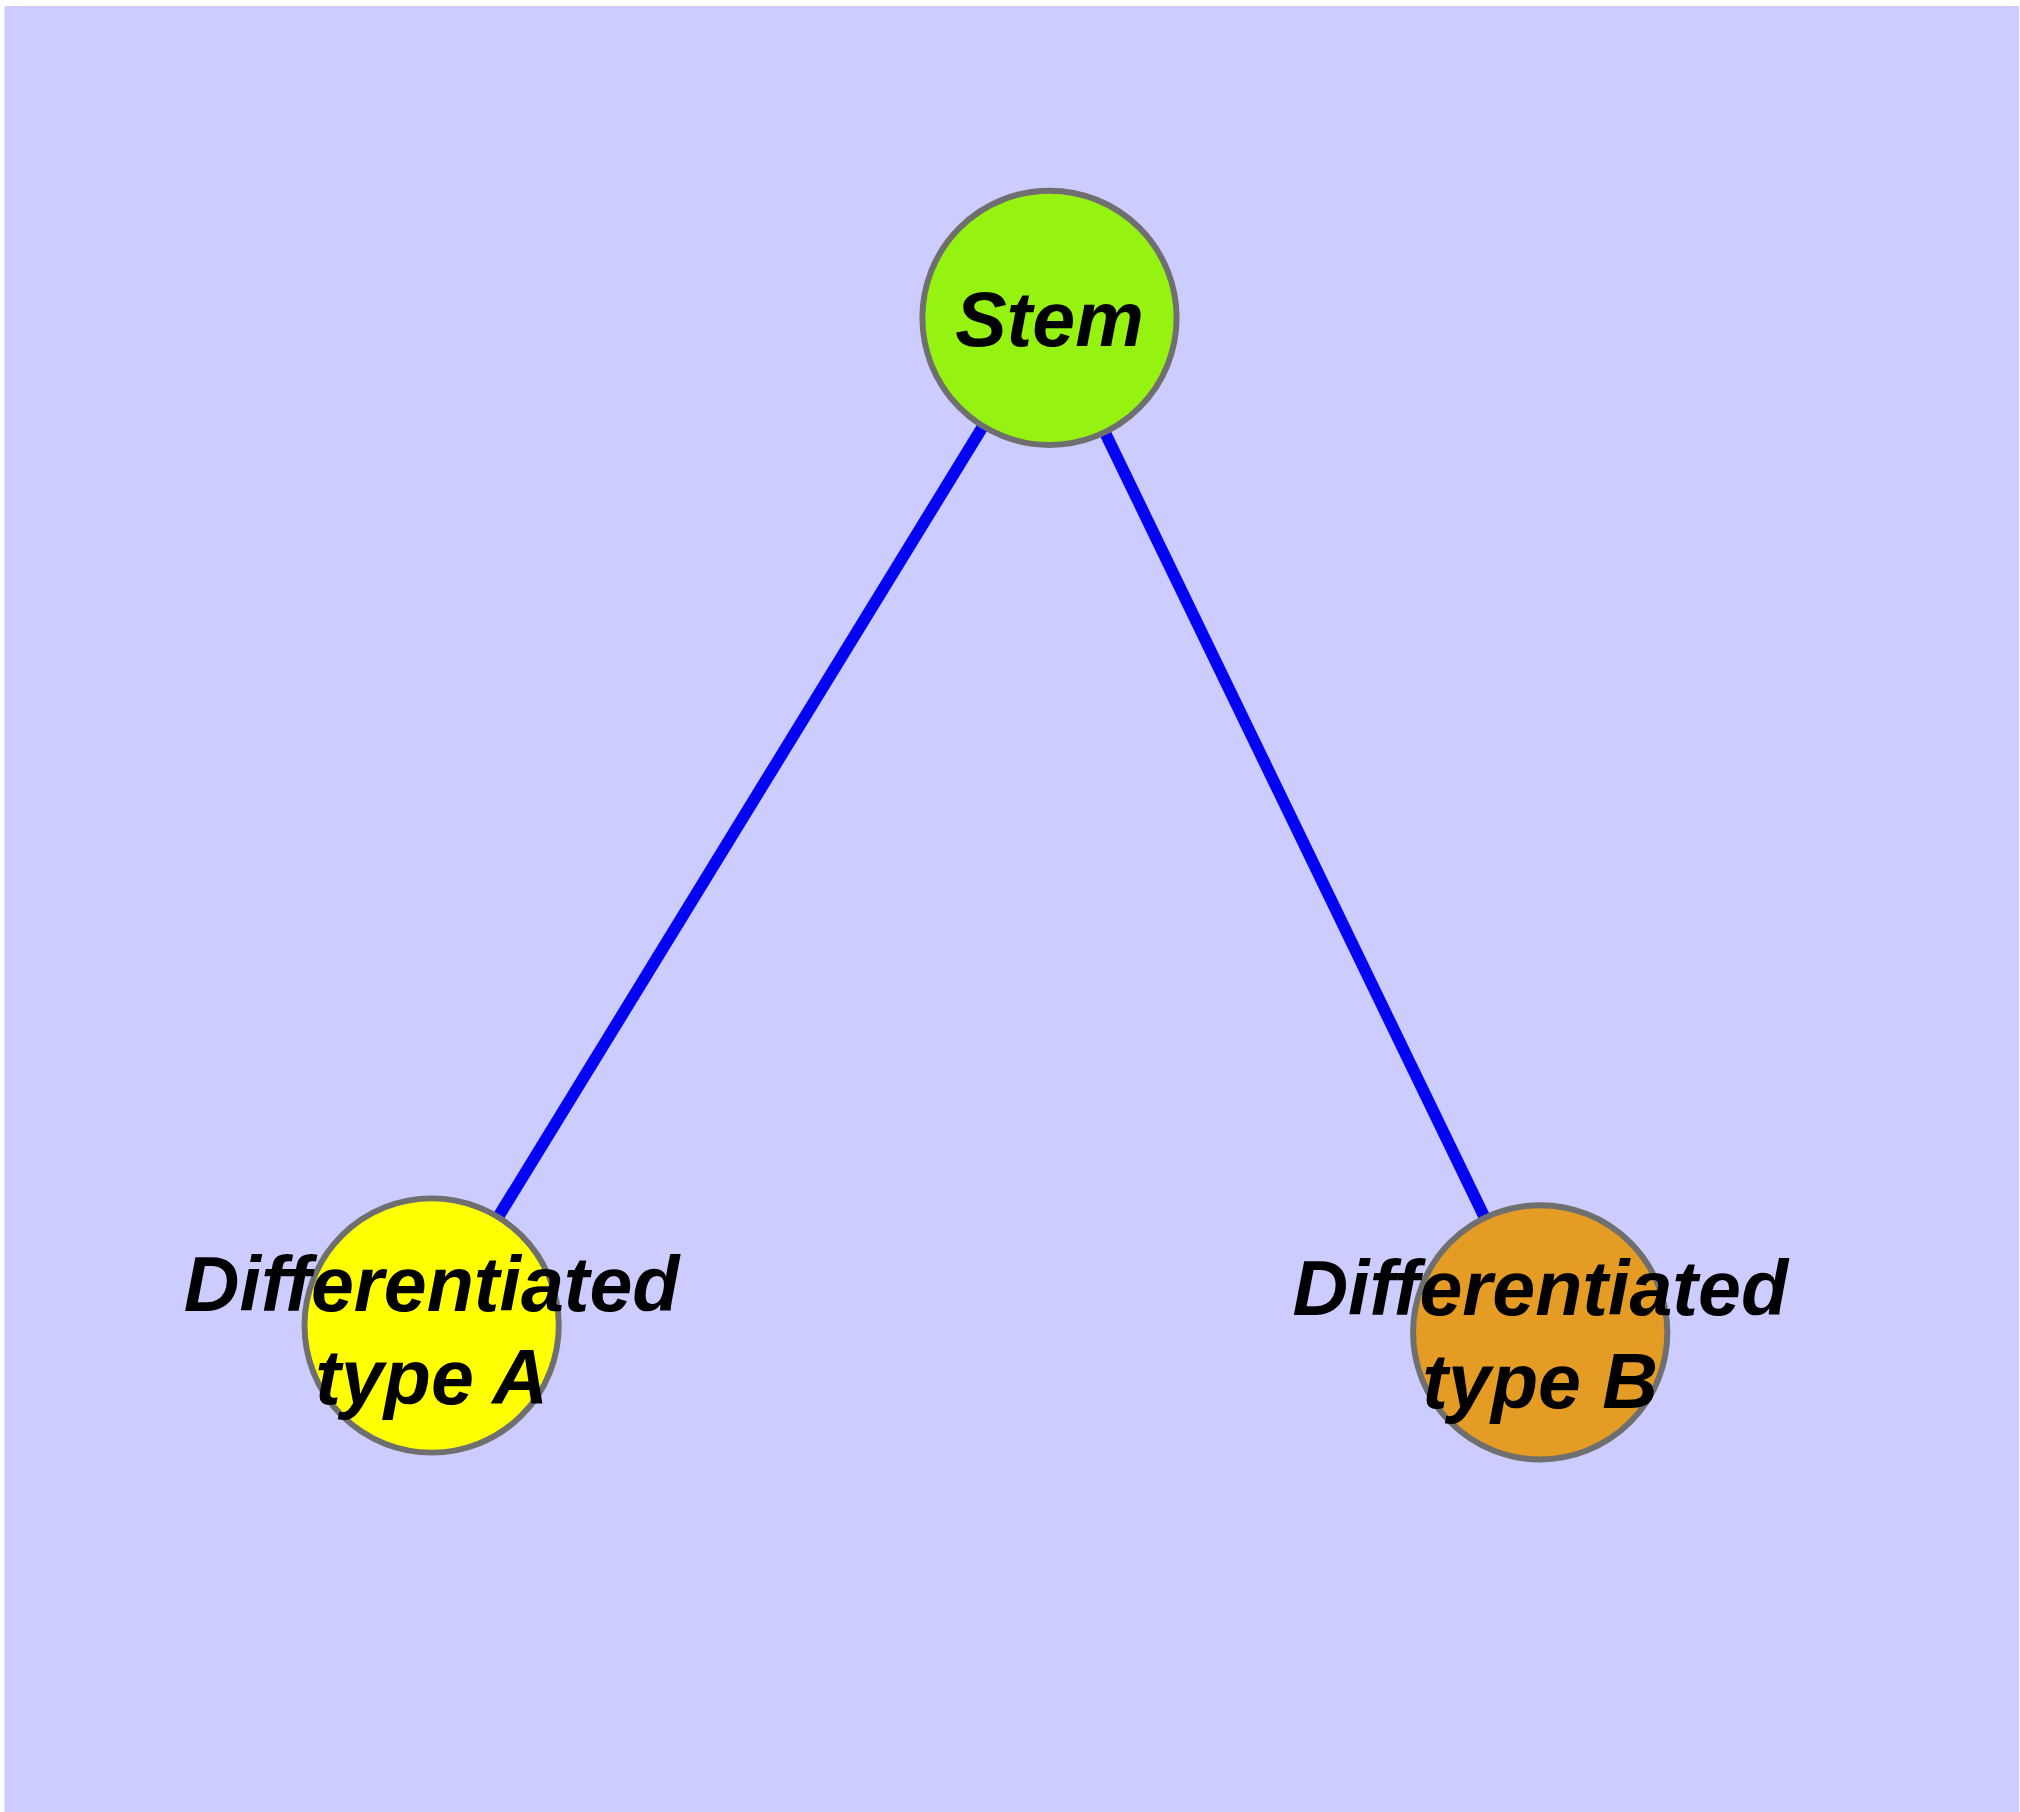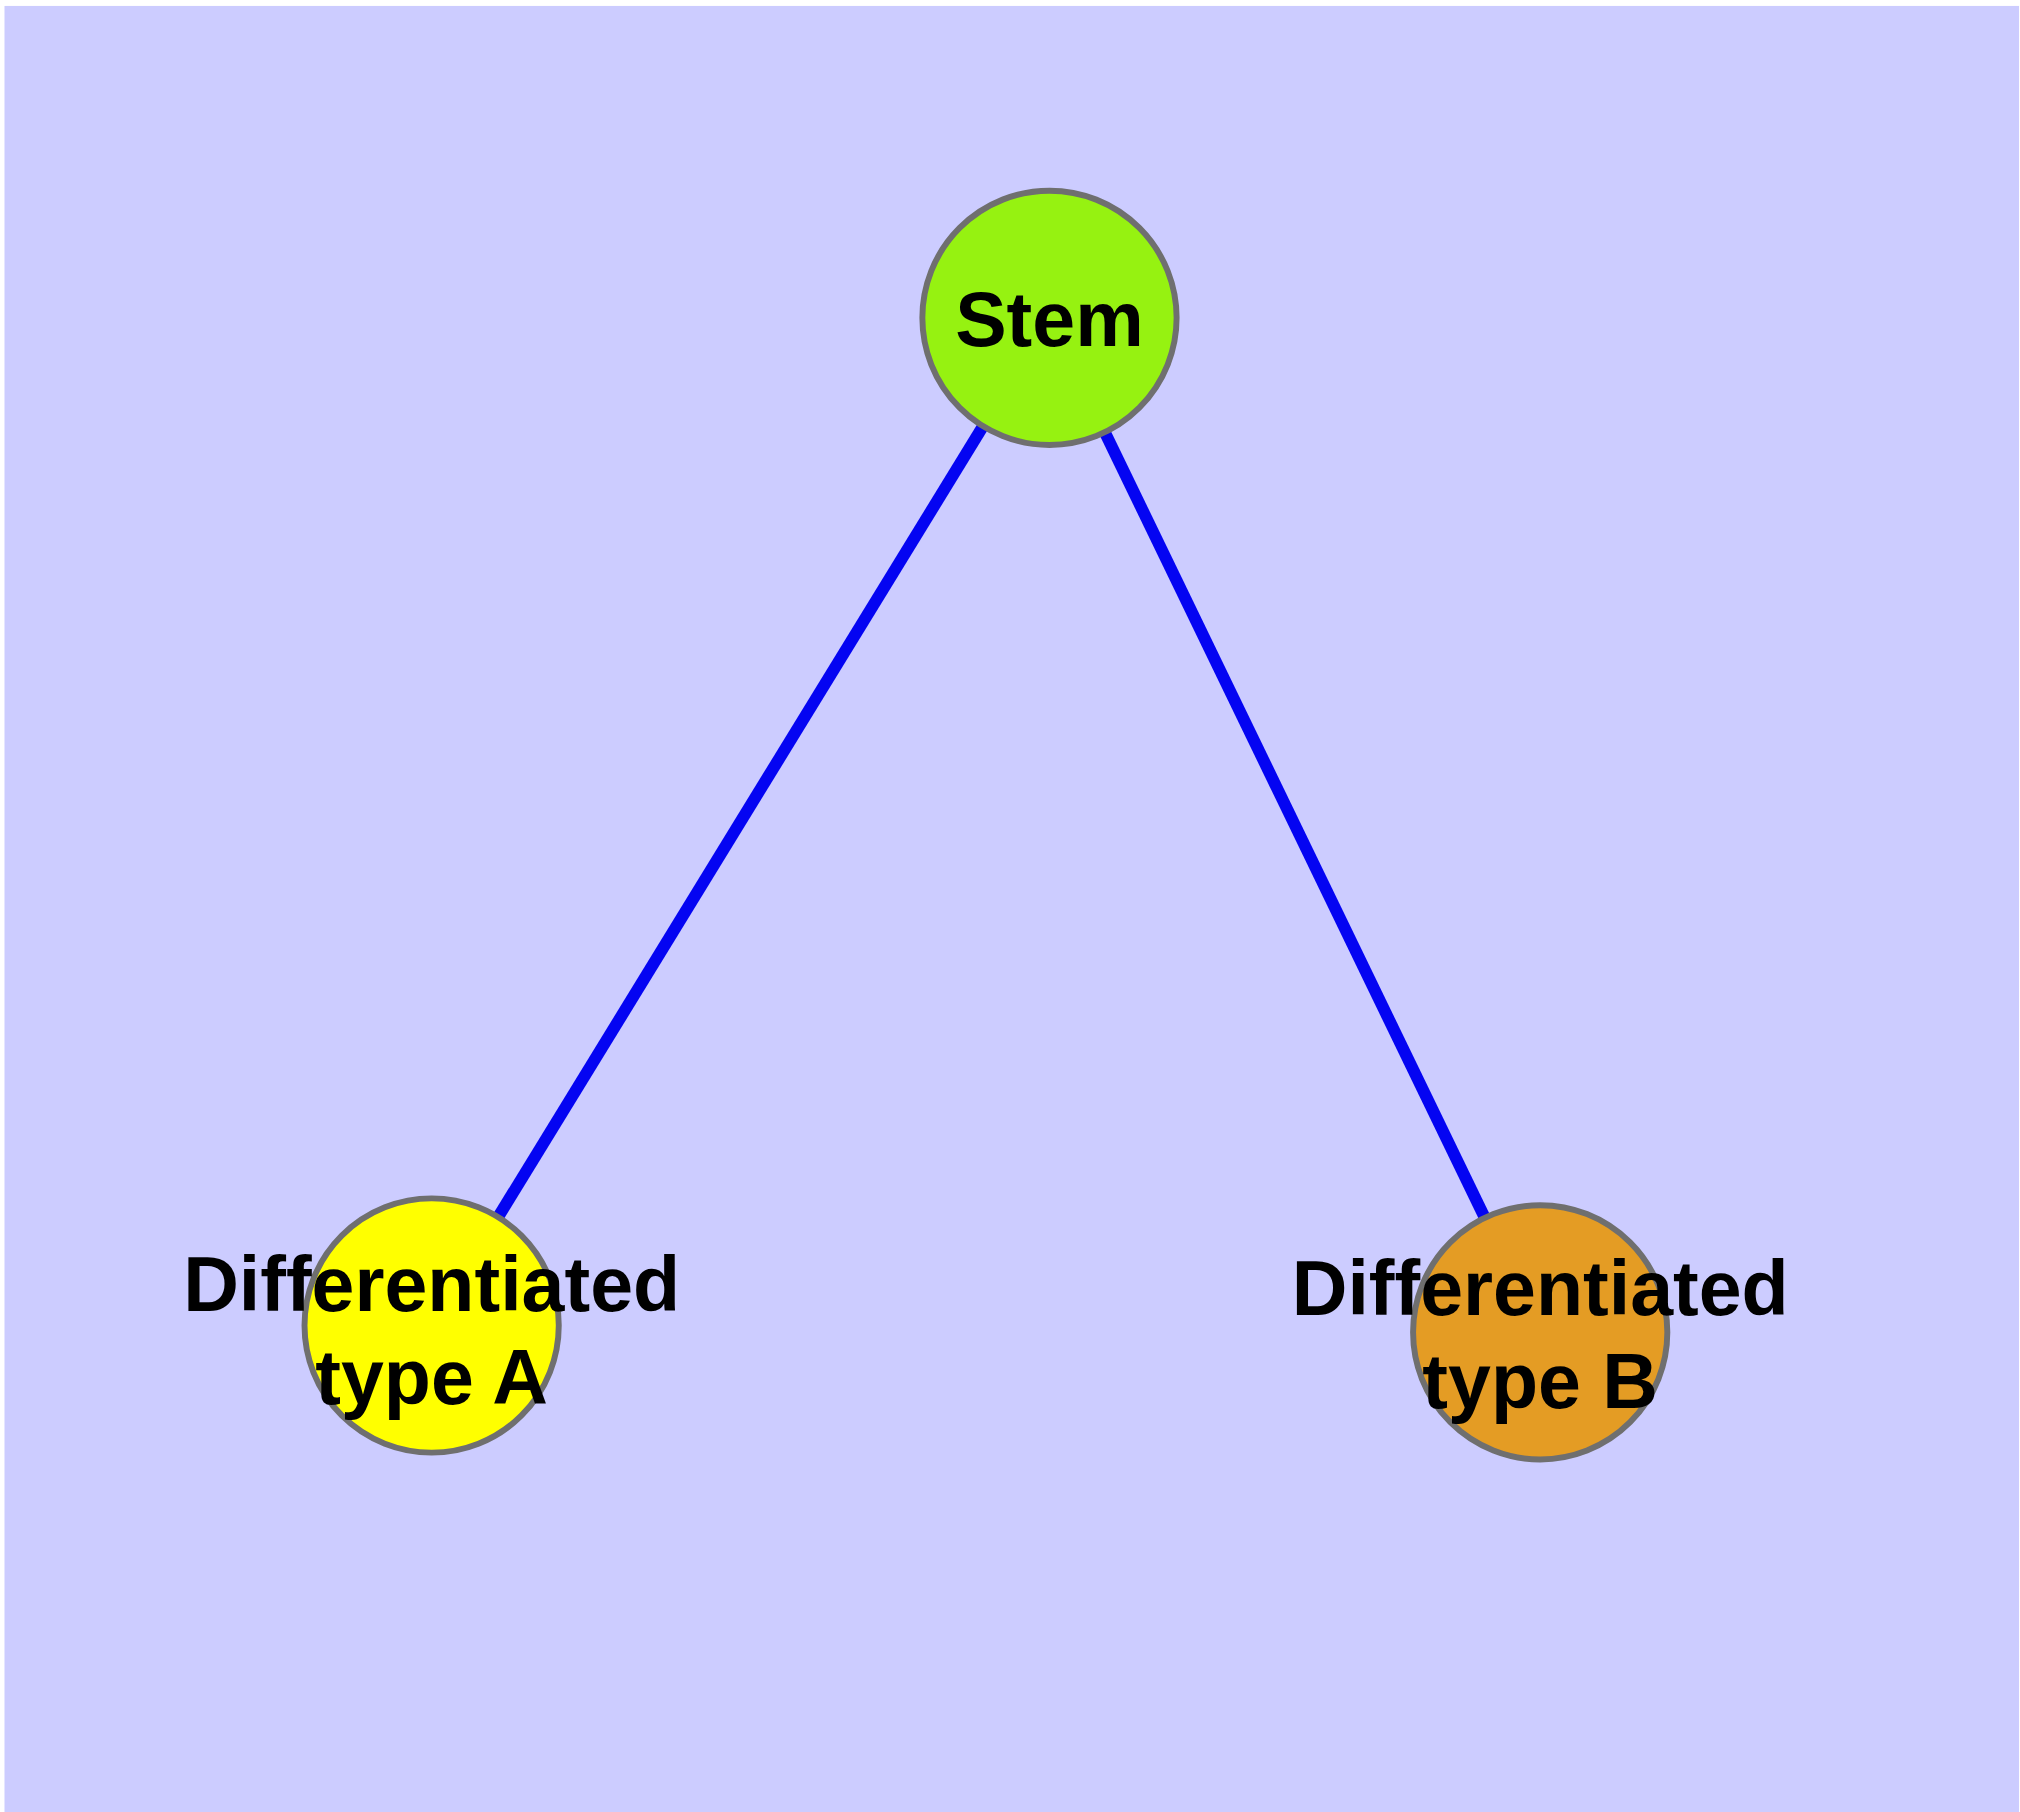--- a/index.html
+++ b/index.html
@@ -7,20 +7,21 @@
     padding: 0;
     width: 2021px;
     height: 1812px;
     background: #ffffff;
     overflow: hidden;
   }
   .stage {
     position: relative;
     width: 1959px;
     height: 1812px;
+    font-style: italic;
   }
   svg.graph {
     position: absolute;
     left: 0;
     top: 0;
     display: block;
   }
   .edge {
     stroke-width: 14px;
     stroke-linecap: butt;

